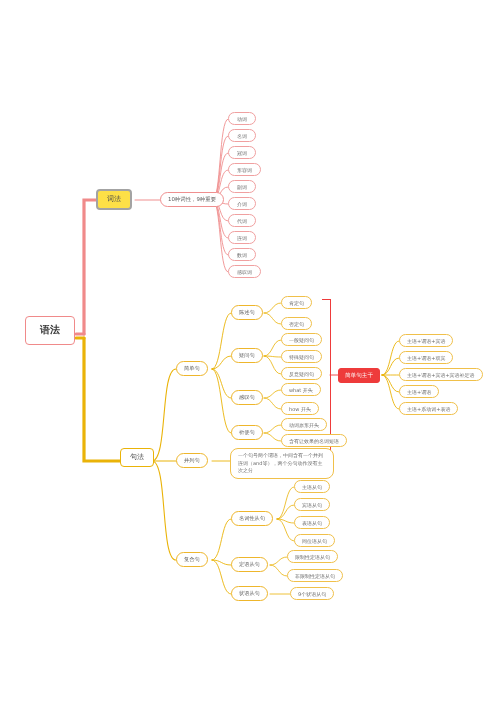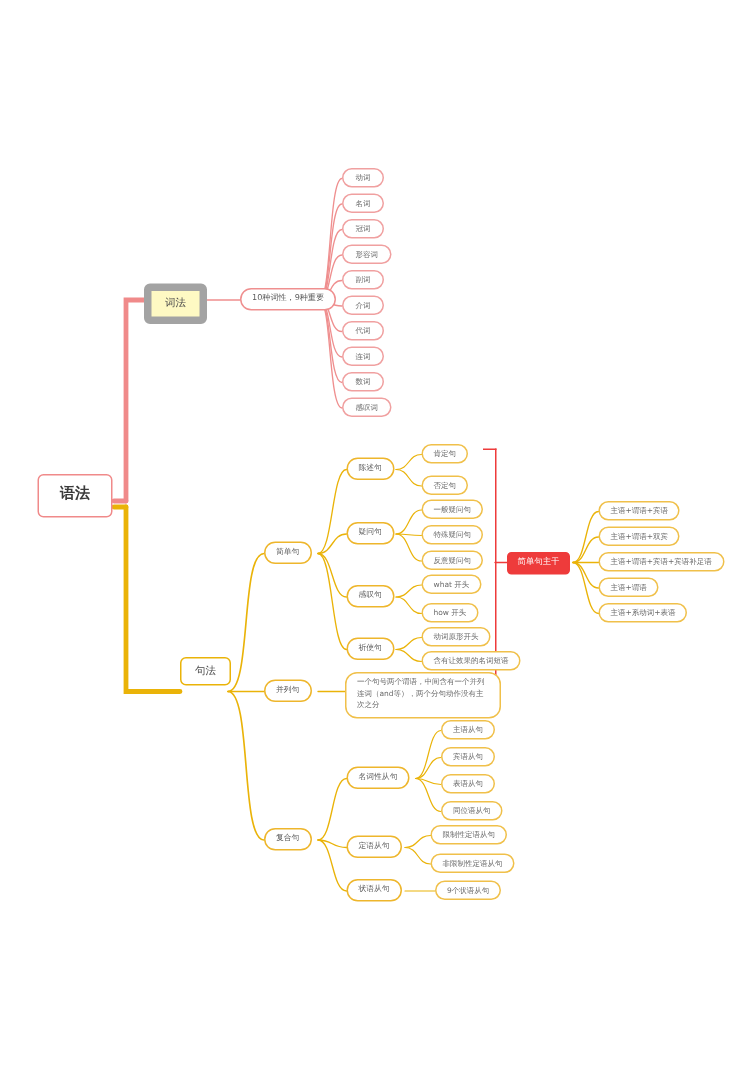--- a/index.html
+++ b/index.html
@@ -27,22 +27,22 @@
     border:1.4px solid #f08a8a;
     border-radius:4px;
     color:#3a3a3a;
     font-weight:bold;
     font-size:10px;
     padding:7px 14px;
     box-shadow:0 0 0 0 rgba(0,0,0,0);
   }
   
   .n-red{
-    background:#fef9c3;
-    border:5px solid #a3a3a3;
+    background:#fde047;
+    border:2px solid #a3a3a3;
     border-radius:4px;
     color:#4a4a4a;
     font-size:7px;
     padding:4px 9px;
   }
   .n-red-pill{
     background:#ffffff;
     border:1px solid #ef8f8f;
     border-radius:9px;
     color:#5a5a5a;
@@ -195,21 +195,21 @@
   <div class="node n-red-leaf" style="left:228px;top:129px;">名词</div>
   <div class="node n-red-leaf" style="left:228px;top:146px;">冠词</div>
   <div class="node n-red-leaf" style="left:228px;top:163px;">形容词</div>
   <div class="node n-red-leaf" style="left:228px;top:180px;">副词</div>
   <div class="node n-red-leaf" style="left:228px;top:197px;">介词</div>
   <div class="node n-red-leaf" style="left:228px;top:214px;">代词</div>
   <div class="node n-red-leaf" style="left:228px;top:231px;">连词</div>
   <div class="node n-red-leaf" style="left:228px;top:248px;">数词</div>
   <div class="node n-red-leaf" style="left:228px;top:265px;">感叹词</div>
 
-  <div class="node n-yel" style="left:120px;top:438px;">句法</div>
+  <div class="node n-yel" style="left:120px;top:448px;">句法</div>
 
   <div class="node n-yel-pill" style="left:176px;top:361px;">简单句</div>
 
   <div class="node n-yel-pill" style="left:231px;top:305px;">陈述句</div>
   <div class="node n-yel-leaf" style="left:281px;top:296px;">肯定句</div>
   <div class="node n-yel-leaf" style="left:281px;top:317px;">否定句</div>
 
   <div class="node n-yel-pill" style="left:231px;top:348px;">疑问句</div>
   <div class="node n-yel-leaf" style="left:281px;top:333px;">一般疑问句</div>
   <div class="node n-yel-leaf" style="left:281px;top:350px;">特殊疑问句</div>

